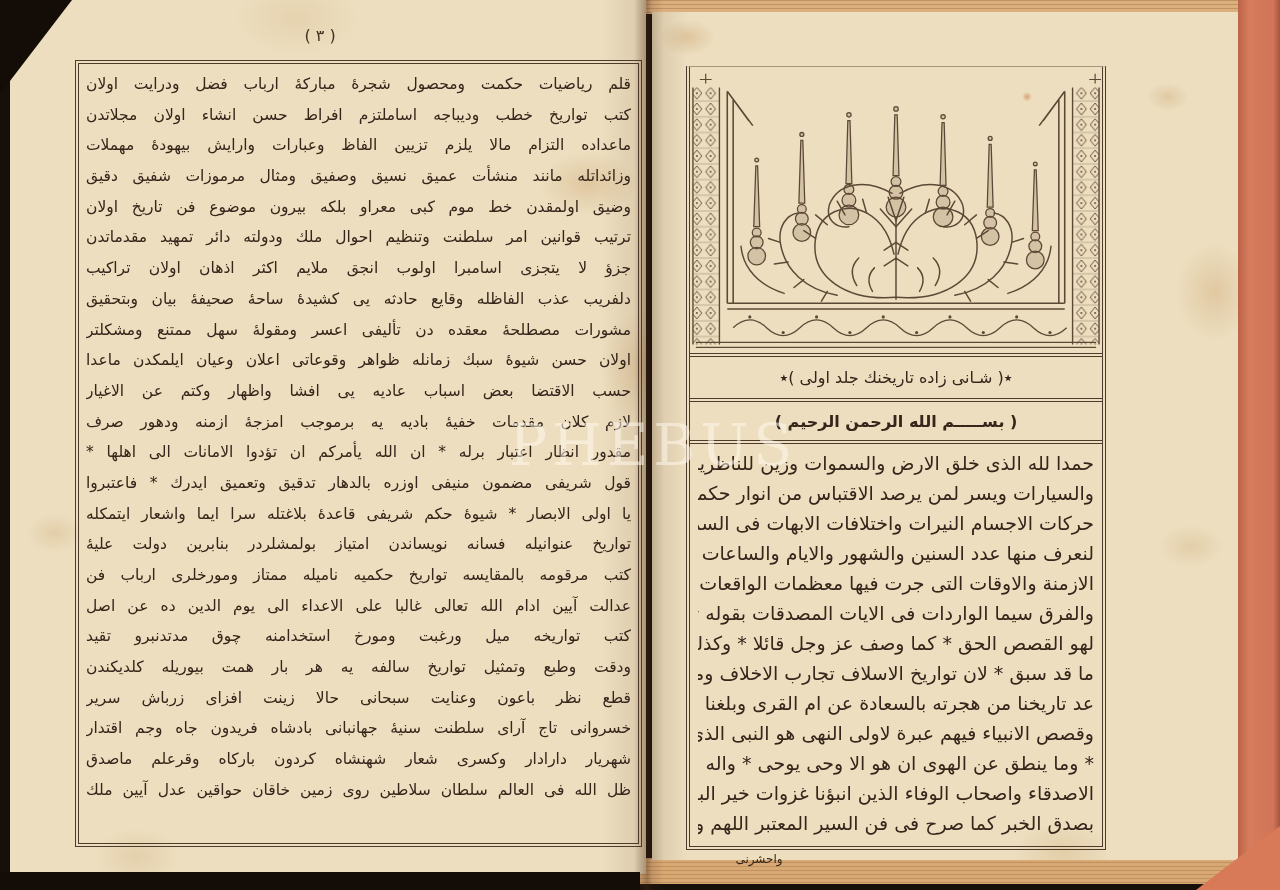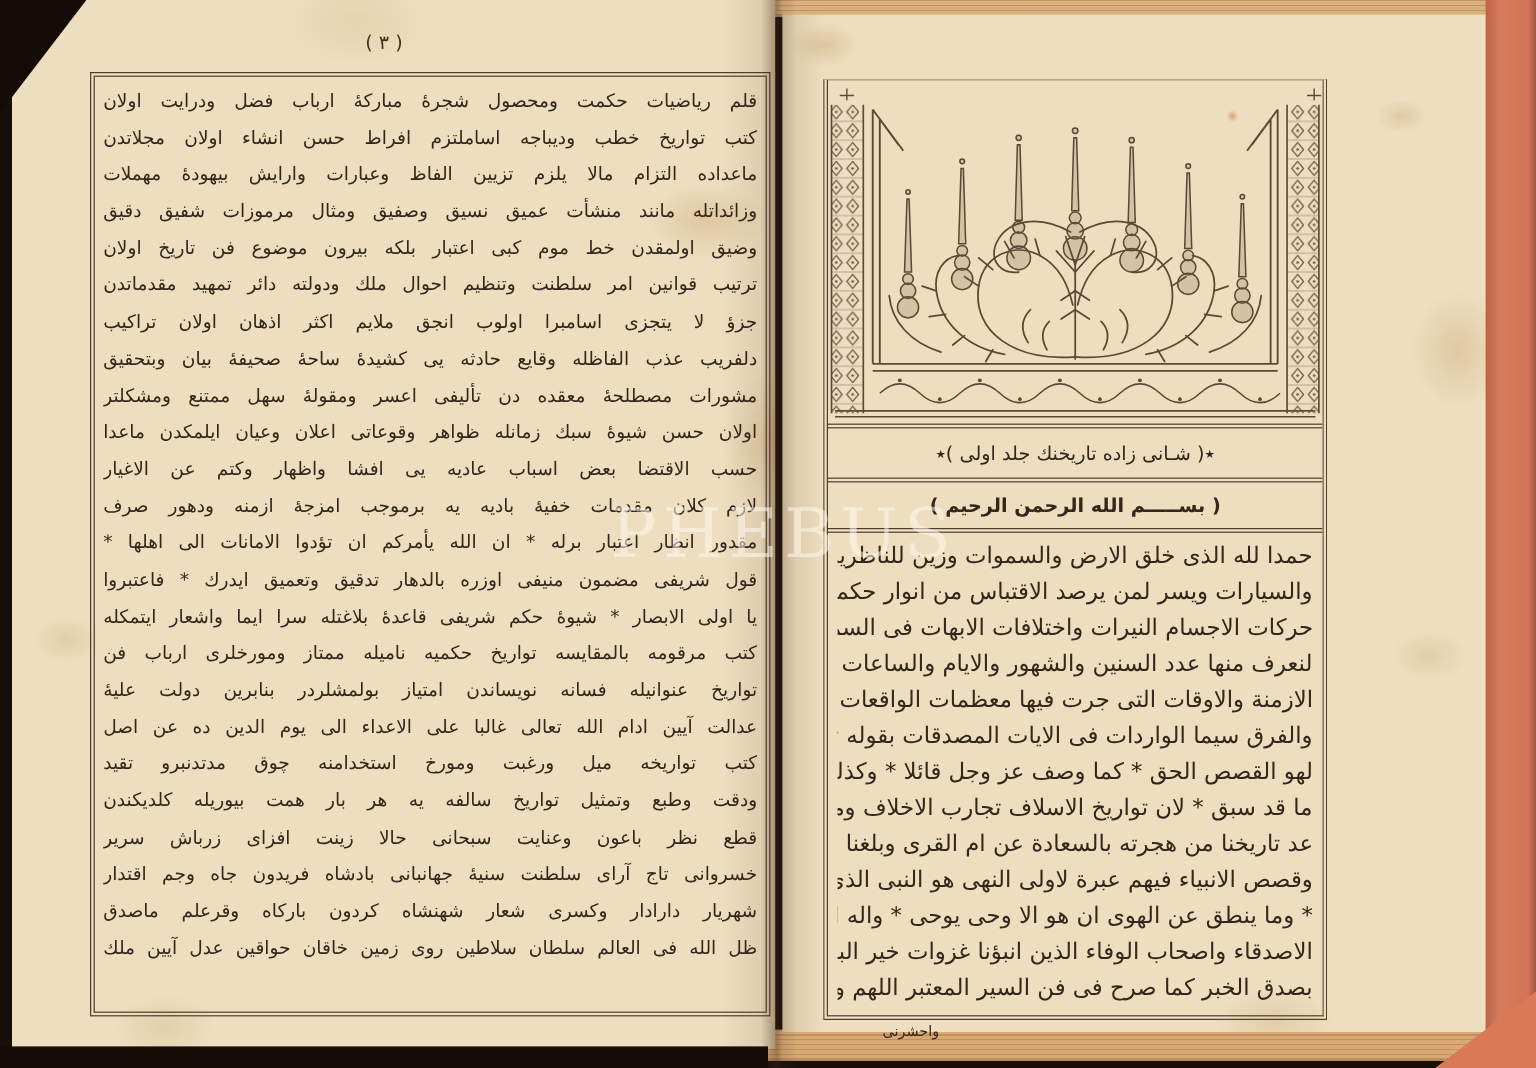--- a/index.html
+++ b/index.html
@@ -126,33 +126,33 @@
   <div class="top-edge"></div>
   <div class="bottom-edge"></div>
 
   <div class="page page-left">
     <div class="folio">( ٣ )</div>
     <div class="frame-left">
       <div class="tl">قلم رياضيات حكمت ومحصول شجرهٔ مباركهٔ ارباب فضل ودرايت اولان</div>
       <div class="tl">كتب تواريخ خطب وديباجه اساملتزم افراط حسن انشاء اولان مجلاتدن</div>
       <div class="tl">ماعداده التزام مالا يلزم تزيين الفاظ وعبارات وارايش بيهودهٔ مهملات</div>
       <div class="tl">وزائداتله مانند منشأت عميق نسيق وصفيق ومثال مرموزات شفيق دقيق</div>
-      <div class="tl">وضيق اولمقدن خط موم كبى اعتبار بلكه بيرون موضوع فن تاريخ اولان</div>
+      <div class="tl">وضيق اولمقدن خط موم كبى معراو بلكه بيرون موضوع فن تاريخ اولان</div>
       <div class="tl">ترتيب قوانين امر سلطنت وتنظيم احوال ملك ودولته دائر تمهيد مقدماتدن</div>
       <div class="tl">جزؤ لا يتجزى اسامبرا اولوب انجق ملايم اكثر اذهان اولان تراكيب</div>
       <div class="tl">دلفريب عذب الفاظله وقايع حادثه يى كشيدهٔ ساحهٔ صحيفهٔ بيان وبتحقيق</div>
       <div class="tl">مشورات مصطلحهٔ معقده دن تأليفى اعسر ومقولهٔ سهل ممتنع ومشكلتر</div>
       <div class="tl">اولان حسن شيوهٔ سبك زمانله ظواهر وقوعاتى اعلان وعيان ايلمكدن ماعدا</div>
       <div class="tl">حسب الاقتضا بعض اسباب عاديه يى افشا واظهار وكتم عن الاغيار</div>
       <div class="tl">لازم كلان مقدمات خفيهٔ باديه يه برموجب امزجهٔ ازمنه ودهور صرف</div>
       <div class="tl">مقدور انظار اعتبار برله * ان الله يأمركم ان تؤدوا الامانات الى اهلها *</div>
       <div class="tl">قول شريفى مضمون منيفى اوزره بالدهار تدقيق وتعميق ايدرك * فاعتبروا</div>
       <div class="tl">يا اولى الابصار * شيوهٔ حكم شريفى قاعدهٔ بلاغتله سرا ايما واشعار ايتمكله</div>
+      <div class="tl">تواريخ عنوانيله فسانه نويساندن امتياز بولمشلردر بنابرين دولت عليهٔ</div>
       <div class="tl">كتب مرقومه بالمقايسه تواريخ حكميه ناميله ممتاز ومورخلرى ارباب فن</div>
-      <div class="tl">تواريخ عنوانيله فسانه نويساندن امتياز بولمشلردر بنابرين دولت عليهٔ</div>
       <div class="tl">عدالت آيين ادام الله تعالى غالبا على الاعداء الى يوم الدين ده عن اصل</div>
       <div class="tl">كتب تواريخه ميل ورغبت ومورخ استخدامنه چوق مدتدنبرو تقيد</div>
       <div class="tl">ودقت وطبع وتمثيل تواريخ سالفه يه هر بار همت بيوريله كلديكندن</div>
       <div class="tl">قطع نظر باعون وعنايت سبحانى حالا زينت افزاى زرباش سرير</div>
       <div class="tl">خسروانى تاج آراى سلطنت سنيهٔ جهانبانى بادشاه فريدون جاه وجم اقتدار</div>
       <div class="tl">شهريار دارادار وكسرى شعار شهنشاه كردون باركاه وقرعلم ماصدق</div>
       <div class="tl">ظل الله فى العالم سلطان سلاطين روى زمين خاقان حواقين عدل آيين ملك</div>
     </div>
   </div>
 

